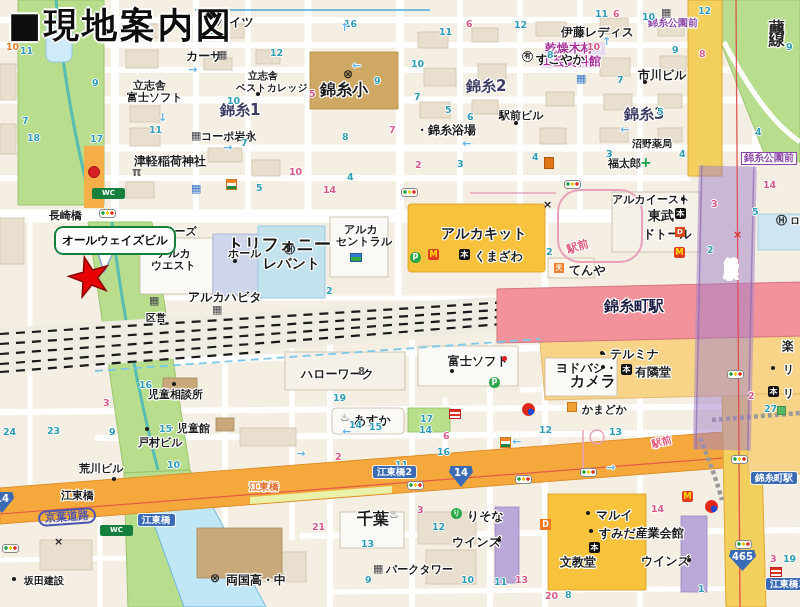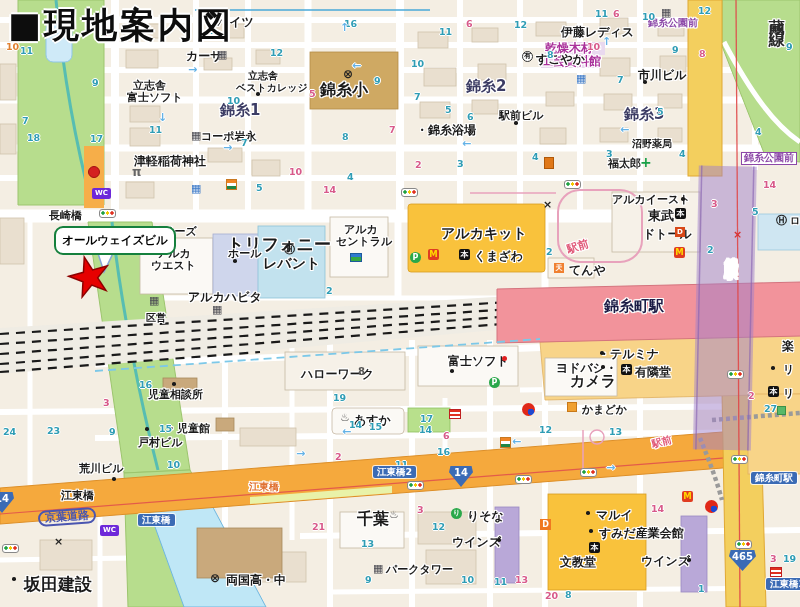--- a/index.html
+++ b/index.html
@@ -32,21 +32,21 @@
   .ic-kamado{width:10px;height:10px;background:#f0a030;border:1px solid #c87818}
   .ic-cross{color:#18a048;font-size:14px;font-weight:900}
   .ic-resona{width:11px;height:11px;background:#2aa84a;color:#fff;font-size:7px;border-radius:50%}
   .ic-donki{width:11px;height:11px;background:#f07820;color:#fff;font-size:8px}
   .ic-stripe{width:12px;height:10px;border:1px solid #c02020;background:repeating-linear-gradient(180deg,#e03020 0 2px,#fff 2px 4px)}
   .ic-redblue{width:13px;height:13px;border-radius:50%;background:radial-gradient(circle at 68% 68%,#2048d0 0 3.2px,transparent 3.4px),#e02818}
   .ic-redcircle{width:12px;height:12px;border-radius:50%;background:#d42020;border:1px solid #a01010}
   .ic-torii{color:#666;font-size:12px}
   .ic-yuu{width:11px;height:11px;border:1px solid #333;border-radius:50%;background:#fff;color:#222;font-size:7px}
   .ic-onsen{color:#555;font-size:11px}
-  .ic-wc{width:19px;height:11px;background:#6d28d9;color:#fff;font-size:7px;border-radius:2px}
+  .ic-wc{width:33px;height:11px;background:#15803d;color:#fff;font-size:7px;border-radius:2px}
   .ic-eight{color:#555;font-size:10px}
   .ic-xblk{color:#222;font-size:11px}
   .ic-xred{color:#d83030;font-size:11px}
   .ic-smgreen{width:9px;height:9px;background:#58b868;border:1px solid #3a9048}
   .tl{position:absolute;width:15px;height:7px;background-color:#fff;border:1px solid #888;border-radius:3px;
       background-image:radial-gradient(circle at 3px 3px,#1fa040 1.5px,transparent 1.8px),
                        radial-gradient(circle at 7.5px 3px,#f2c800 1.5px,transparent 1.8px),
                        radial-gradient(circle at 12px 3px,#e03020 1.5px,transparent 1.8px);}
   .dot{position:absolute;width:3.5px;height:3.5px;border-radius:50%;background:#1a1a1a}
   .dot.red{width:5px;height:5px;background:#e02020}
@@ -299,21 +299,21 @@
       <div class="lb capsule" style="left: 38px; top: 509px; font-size: 11px; transform: rotate(-4deg);">京葉道路</div>
       <div class="lb" style="left: 357px; top: 511px; font-size: 16px;">千葉</div>
       <div class="lb" style="left: 467px; top: 510px; font-size: 12px;">りそな</div>
       <div class="lb" style="left: 452px; top: 536px; font-size: 12px;">ウインズ</div>
       <div class="lb" style="left: 641px; top: 555px; font-size: 12px;">ウインズ</div>
       <div class="lb" style="left: 596px; top: 509px; font-size: 12px;">マルイ</div>
       <div class="lb" style="left: 599px; top: 527px; font-size: 12px;">すみだ産業会館</div>
       <div class="lb" style="left: 560px; top: 556px; font-size: 12px;">文教堂</div>
       <div class="lb" style="left: 386px; top: 564px; font-size: 11px;">パークタワー</div>
       <div class="lb" style="left: 226px; top: 574px; font-size: 12px;">両国高・中</div>
-      <div class="lb" style="left: 24px; top: 576px; font-size: 17px;">坂田建設</div>
+      <div class="lb" style="left: 24px; top: 576px; font-size: 10px;">坂田建設</div>
       <div class="lb" style="left: 652px; top: 437px; font-size: 10px; color: rgb(224, 88, 120); transform: rotate(-15deg);">駅前</div>
       <div class="lb" style="left: 782px; top: 340px; font-size: 12px;">楽</div>
       <div class="lb" style="left: 783px; top: 364px; font-size: 11px;">リ</div>
       <div class="lb" style="left: 783px; top: 388px; font-size: 11px;">リ</div>
       <div class="num n-t" style="left: 20px; top: 46px;">11</div>
       <div class="num n-p" style="left: 102px; top: 34px;">2</div>
       <div class="num n-t" style="left: 203px; top: 32px;">13</div>
       <div class="num n-t" style="left: 270px; top: 48px;">12</div>
       <div class="num n-o" style="left: 6px; top: 42px;">10</div>
       <div class="num n-t" style="left: 92px; top: 78px;">9</div>

